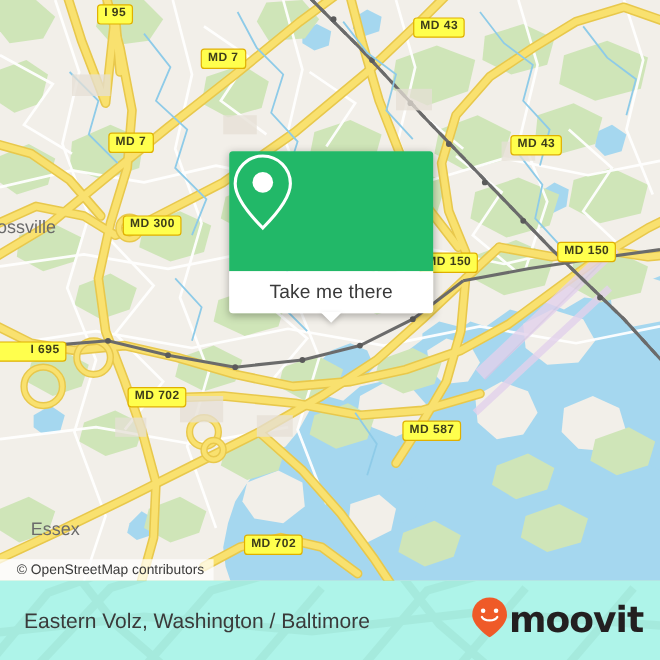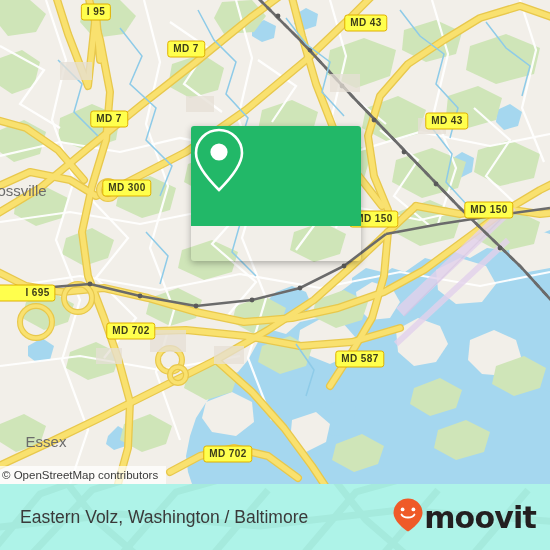--- a/index.html
+++ b/index.html
@@ -42,21 +42,21 @@
     white-space: nowrap;
     transform: translate(-50%, -50%);
     font-family: "Liberation Sans", sans-serif;
   }
 
   
   #attribution {
     position: absolute;
     left: 0; top: 466px;
     height: 18px;
-    padding: 0 8px 0 2px;
+    padding: 0 8px 0 14px;
     display: flex; align-items: center;
     background: rgba(255,255,255,0.72);
     color: #3a3a3a;
     font-size: 11.5px;
     white-space: nowrap;
     font-family: "Liberation Sans", sans-serif;
     text-align: right;
   }
 
   
@@ -367,20 +367,24 @@
 
     <div id="card">
       <div id="card-top">
         <span>
           <svg width="56" height="68" viewBox="0 0 56 68">
             <path d="M28,4 C15.3,4 5,14.3 5,27 C5,40 20,56 28,64 C36,56 51,40 51,27 C51,14.3 40.7,4 28,4 Z" fill="none" stroke="#ffffff" stroke-width="2.6"></path>
             <circle cx="28" cy="26" r="8.6" fill="#ffffff"></circle>
           </svg>
         </span>
       </div>
+      <div id="card-bottom">
+        <span id="card-label">Take me there</span>
+        <span id="card-tail"></span>
+      </div>
     </div>
 
     <div id="attribution">
       <span>© OpenStreetMap contributors</span>
     </div>
   </div>
 
   <div id="footer">
     <svg id="footer-bg" width="550" height="66" viewBox="0 0 550 66">
       <rect x="0" y="0" width="550" height="66" fill="#fdfdfd"></rect>

